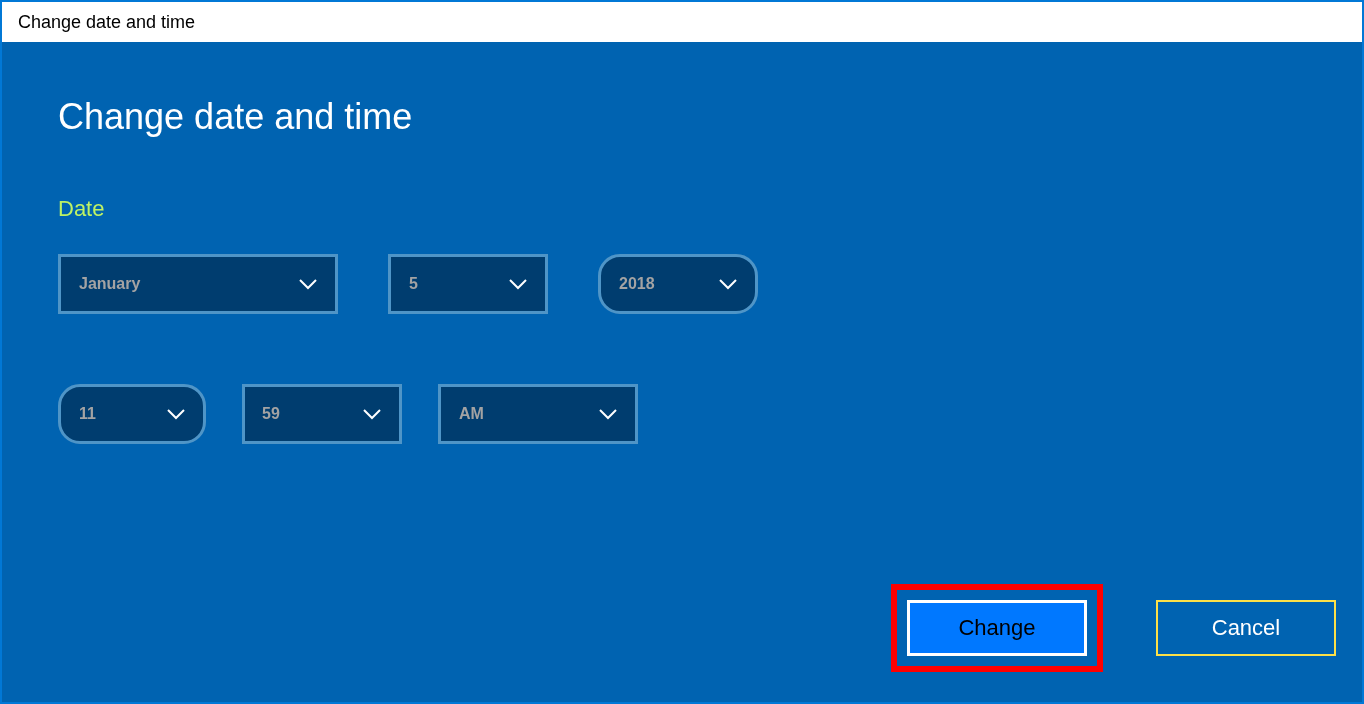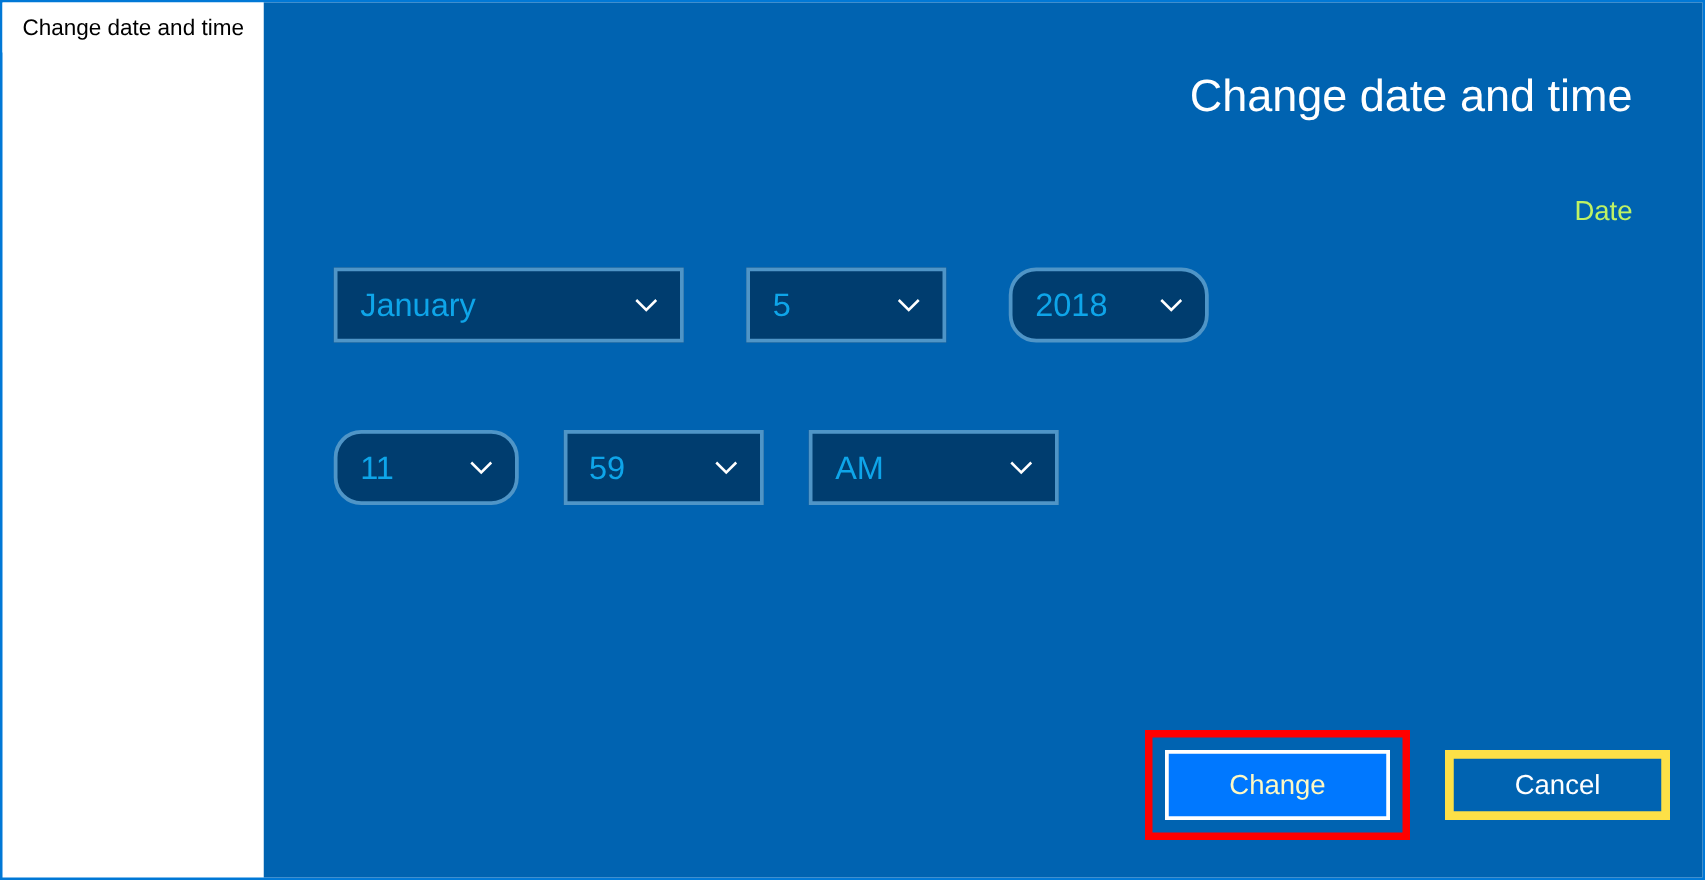--- a/index.html
+++ b/index.html
@@ -9,22 +9,21 @@
     width: 1364px;
     height: 704px;
     overflow: hidden;
   }
   .window {
     width: 1364px;
     height: 704px;
     border: 2px solid #0178d6;
     background: #ffffff;
     display: flex;
-    flex-direction: row;
-    text-align: right;
+    flex-direction: column;
   }
   .titlebar {
     height: 40px;
     background: #ffffff;
     display: flex;
     align-items: center;
     padding: 0 16px;
   }
   .titlebar-text {
     color: #000000;
@@ -65,23 +64,23 @@
     height: 60px;
     cursor: pointer;
   }
   .dd-month { width: 280px; }
   .dd-day   { width: 160px; }
   .dd-year  { width: 160px; border-radius: 22px; }
   .dd-hour  { width: 148px; border-radius: 22px; }
   .dd-min   { width: 160px; padding-left: 17px; }
   .dd-ampm  { width: 200px; }
   .dropdown-value {
-    color: #0ea5e9;
-    font-size: 26px;
-    font-weight: 400;
+    color: #a3a3a3;
+    font-size: 16px;
+    font-weight: 700;
   }
   .chevron {
     width: 18px;
     height: 12px;
   }
   .chevron svg { display:block; }
   .button-row {
     position: absolute;
     bottom: 30px;
     right: 26px;
@@ -98,26 +97,27 @@
     height: 56px;
     display: flex;
     align-items: center;
     justify-content: center;
     font-size: 22px;
     cursor: pointer;
   }
   .btn-primary {
     background: #0078ff;
     border: 3px solid #ffffff;
-    color: #fef9c3;
+    color: #000000;
   }
   .btn-secondary {
     background: transparent;
-    border: 7px solid #fde047;
+    border: 2px solid #fde047;
     color: #ffffff;
+    margin-left: 25px;
   }
 </style>
 </head>
 <body>
 
 <div class="window">
 
   <div class="titlebar">
     <span class="titlebar-text">Change date and time</span>
   </div>

